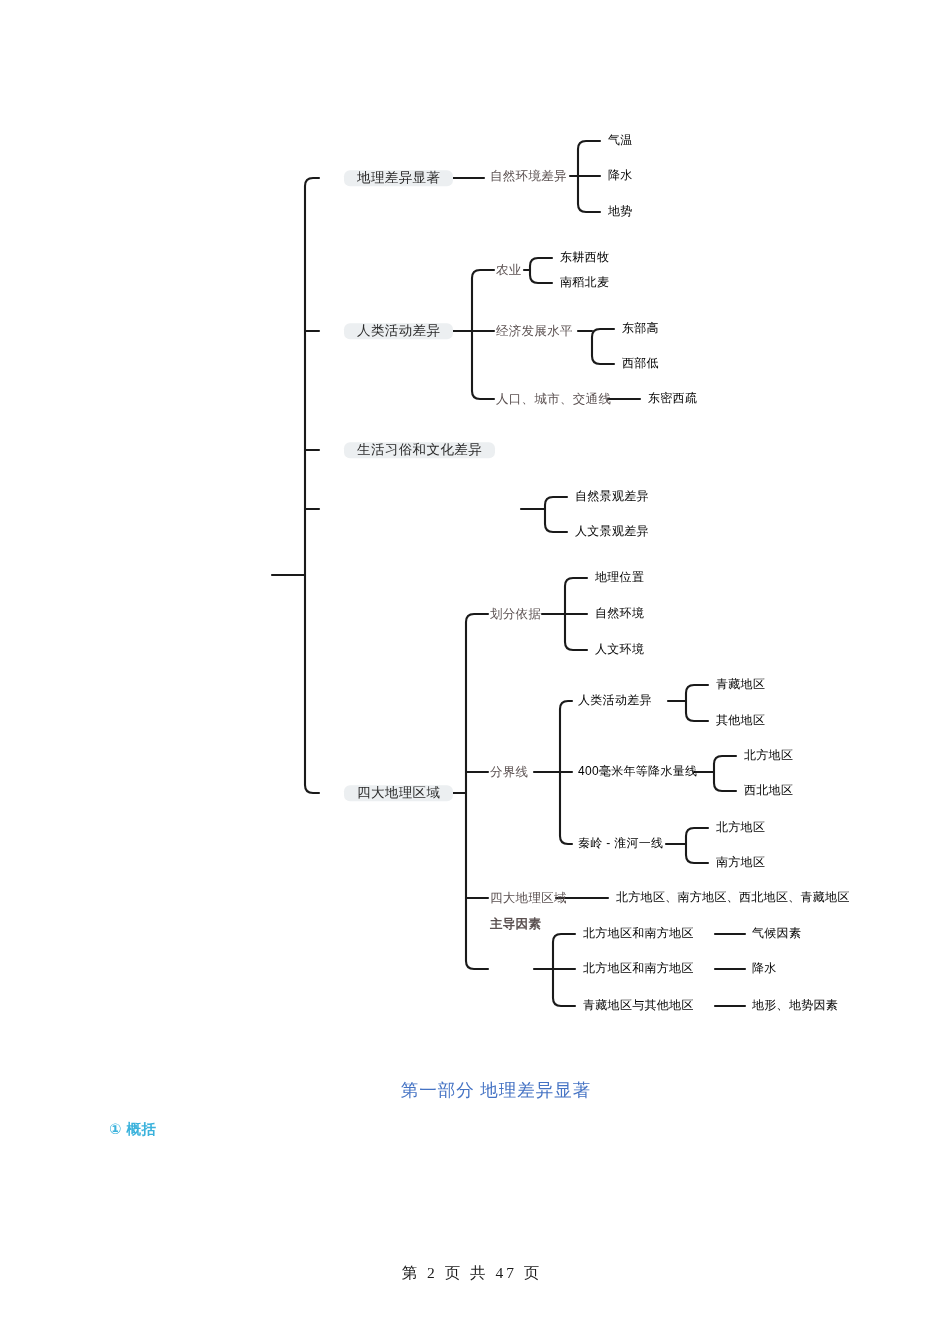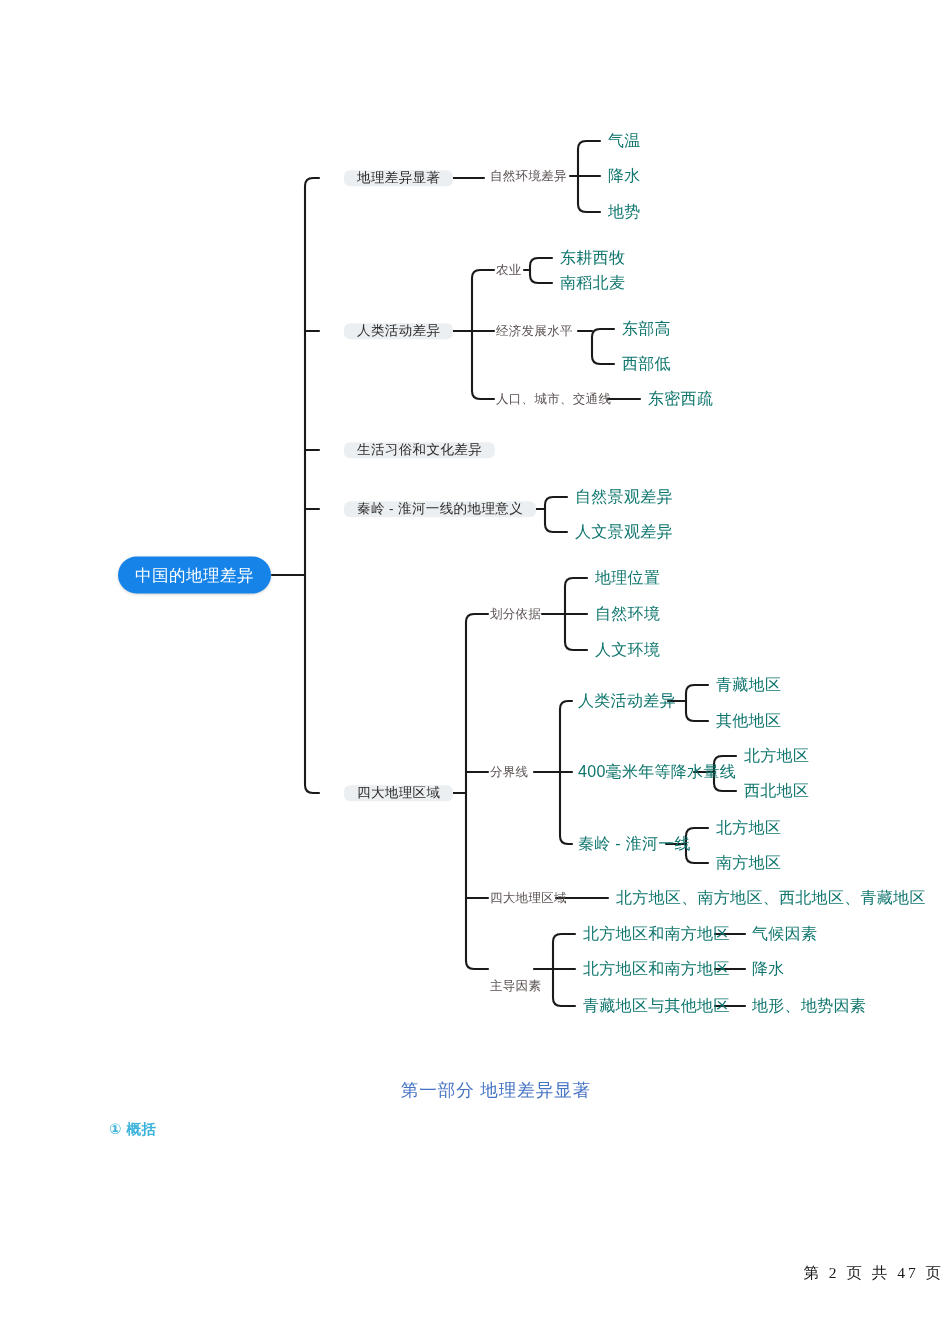--- a/index.html
+++ b/index.html
@@ -60,22 +60,22 @@
 
   
   .node.lvl3 {
     color: #5B5151;
     font-size: 12.5px;
     letter-spacing: 0.3px;
   }
 
   
   .node.lvl4 {
-    color: #0f766e;
-    font-size: 16px;
+    color: #000000;
+    font-size: 12px;
     letter-spacing: 0.3px;
   }
 
   
   .doc {
     position: absolute;
     left: 0;
     top: 1060px;
     width: 950px;
     padding-left: 21px;
@@ -108,21 +108,21 @@
     font-size: 14.5px;
     font-family: "Liberation Sans", "DejaVu Sans", sans-serif;
     letter-spacing: 0.6px;
   }
 
   .footer {
     position: absolute;
     left: 0;
     top: 1263px;
     width: 944px;
-    text-align: right;
+    text-align: center;
     color: #1a1a1a;
     font-family: "Liberation Serif", "DejaVu Serif", serif;
     font-size: 15.5px;
     letter-spacing: 3px;
   }
 </style>
 </head>
 <body>
 
 <div id="mindmap">
@@ -188,39 +188,33 @@
       <path d="M 575 934 H 561 Q 553 934 553 942 V 998 Q 553 1006 561 1006 H 575"></path>
       <path d="M 553 969 H 575"></path>
 
       <path d="M 715 934 H 745"></path>
       <path d="M 715 969 H 745"></path>
       <path d="M 715 1006 H 745"></path>
 
     </g>
   </svg>
 
-  <div class="node root" style="left:118px; top:575px;">
-    <span>中国的地理差异</span>
-  </div>
 
   <div class="node lvl2" style="left:344px; top:178px;">
     <span>地理差异显著</span>
   </div>
 
   <div class="node lvl2" style="left:344px; top:331px;">
     <span>人类活动差异</span>
   </div>
 
   <div class="node lvl2" style="left:344px; top:450px;">
     <span>生活习俗和文化差异</span>
   </div>
 
-  <div class="node lvl2" style="left:344px; top:509px;">
-    <span>秦岭 - 淮河一线的地理意义</span>
-  </div>
 
   <div class="node lvl2" style="left:344px; top:793px;">
     <span>四大地理区域</span>
   </div>
 
   <div class="node lvl3" style="left:490px; top:176px;">
     <span>自然环境差异</span>
   </div>
   <div class="node lvl4" style="left:608px; top:141px;">
     <span>气温</span>
@@ -313,21 +307,21 @@
     <span>南方地区</span>
   </div>
 
   <div class="node lvl3" style="left:490px; top:898px;">
     <span>四大地理区域</span>
   </div>
   <div class="node lvl4" style="left:616px; top:898px;">
     <span>北方地区、南方地区、西北地区、青藏地区</span>
   </div>
 
-  <div class="node lvl3" style="left:490px; top:986px;">
+  <div class="node lvl3" style="left:490px; top:924px;font-weight:bold;">
     <span>主导因素</span>
   </div>
 
   <div class="node lvl4" style="left:583px; top:934px;">
     <span>北方地区和南方地区</span>
   </div>
   <div class="node lvl4" style="left:752px; top:934px;">
     <span>气候因素</span>
   </div>
 

